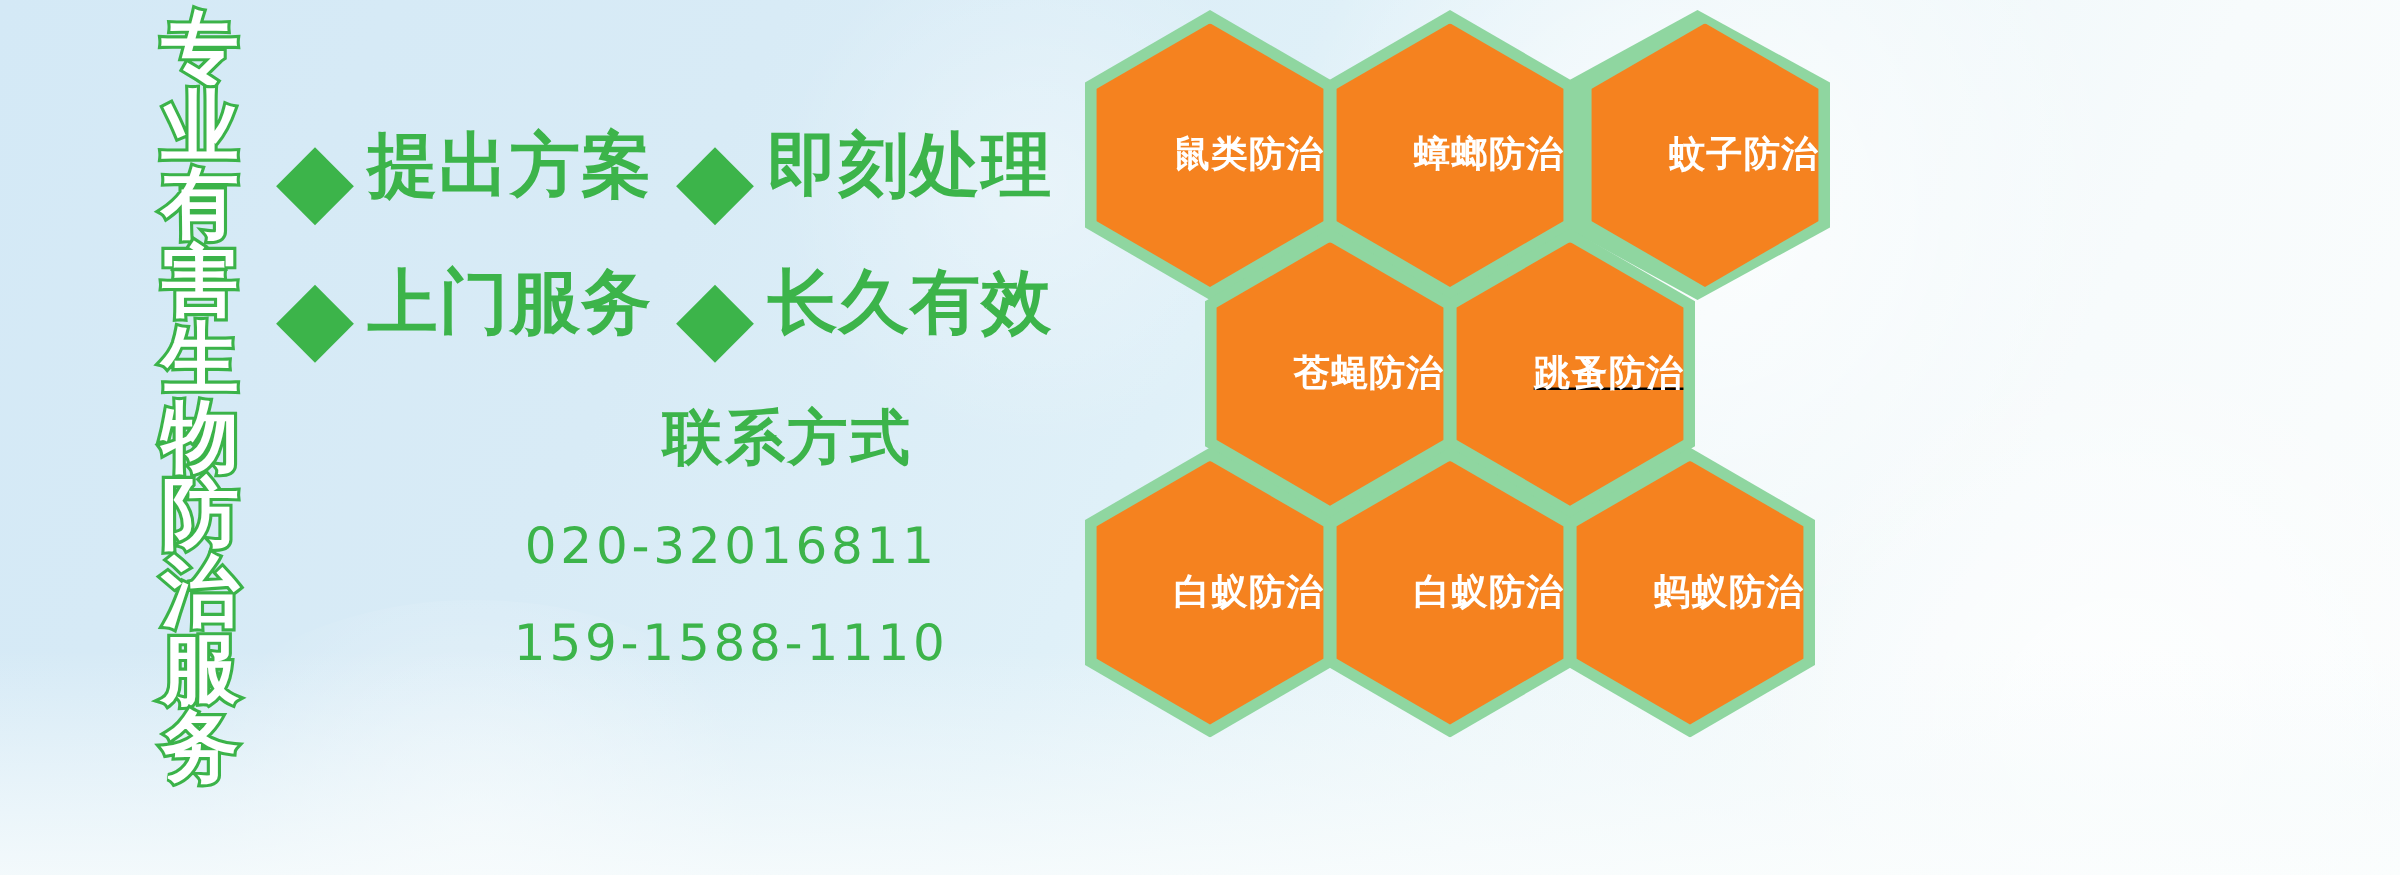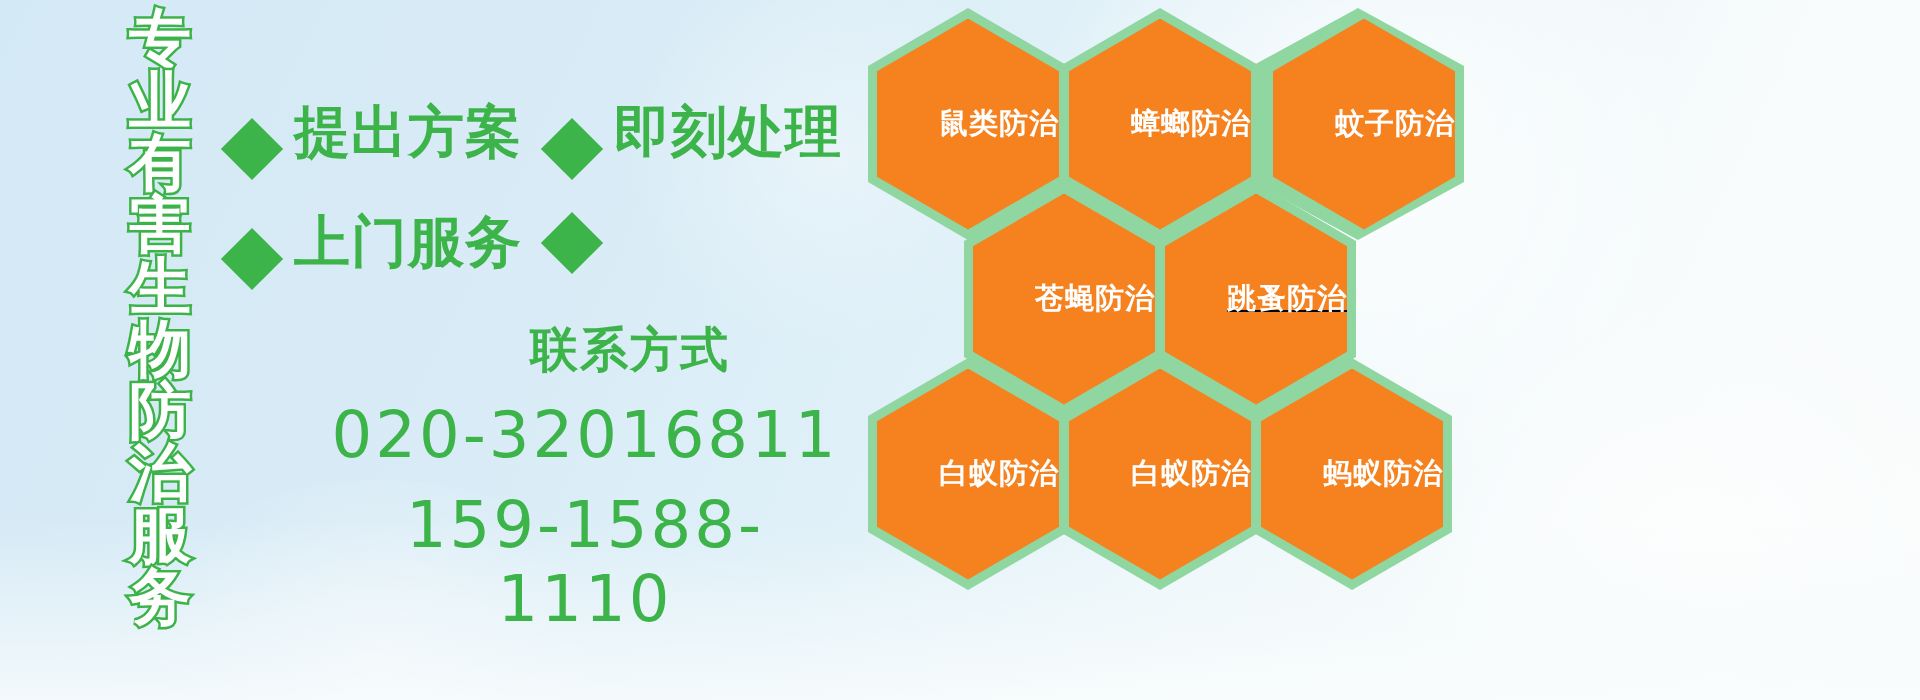--- a/index.html
+++ b/index.html
@@ -126,24 +126,24 @@
   }
   #contact-label {
     font-size: 48px;
     font-weight: bold;
     color: #3cb44a;
     letter-spacing: 2px;
     margin-left: 180px;
     font-family: "DejaVu Sans", "Liberation Sans", sans-serif;
   }
   .phone {
-    font-size: 64px;
+    font-size: 40px;
     color: #3cb44a;
     letter-spacing: 3px;
-    margin-top: 16px;
+    margin-top: 32px;
     margin-left: 90px;
     font-family: "DejaVu Sans", "Liberation Sans", sans-serif;
   }
 
   
   #hex-grid {
     position: absolute;
     left: 852px;
     top: 0px;
     width: 600px;
@@ -214,20 +214,21 @@
       </div>
     </div>
 
     <div class="feature-row">
       <div class="feature-item">
         <span class="diamond"></span>
         <span class="feature-text">上门服务</span>
       </div>
       <div class="feature-item">
         <span class="diamond"></span>
+        <span class="feature-text">长久有效</span>
       </div>
     </div>
 
   </div>
 
   <div id="contact">
     <div id="contact-label">联系方式</div>
     <div class="phone">020-32016811</div>
     <div class="phone">159-1588-1110</div>
   </div>

